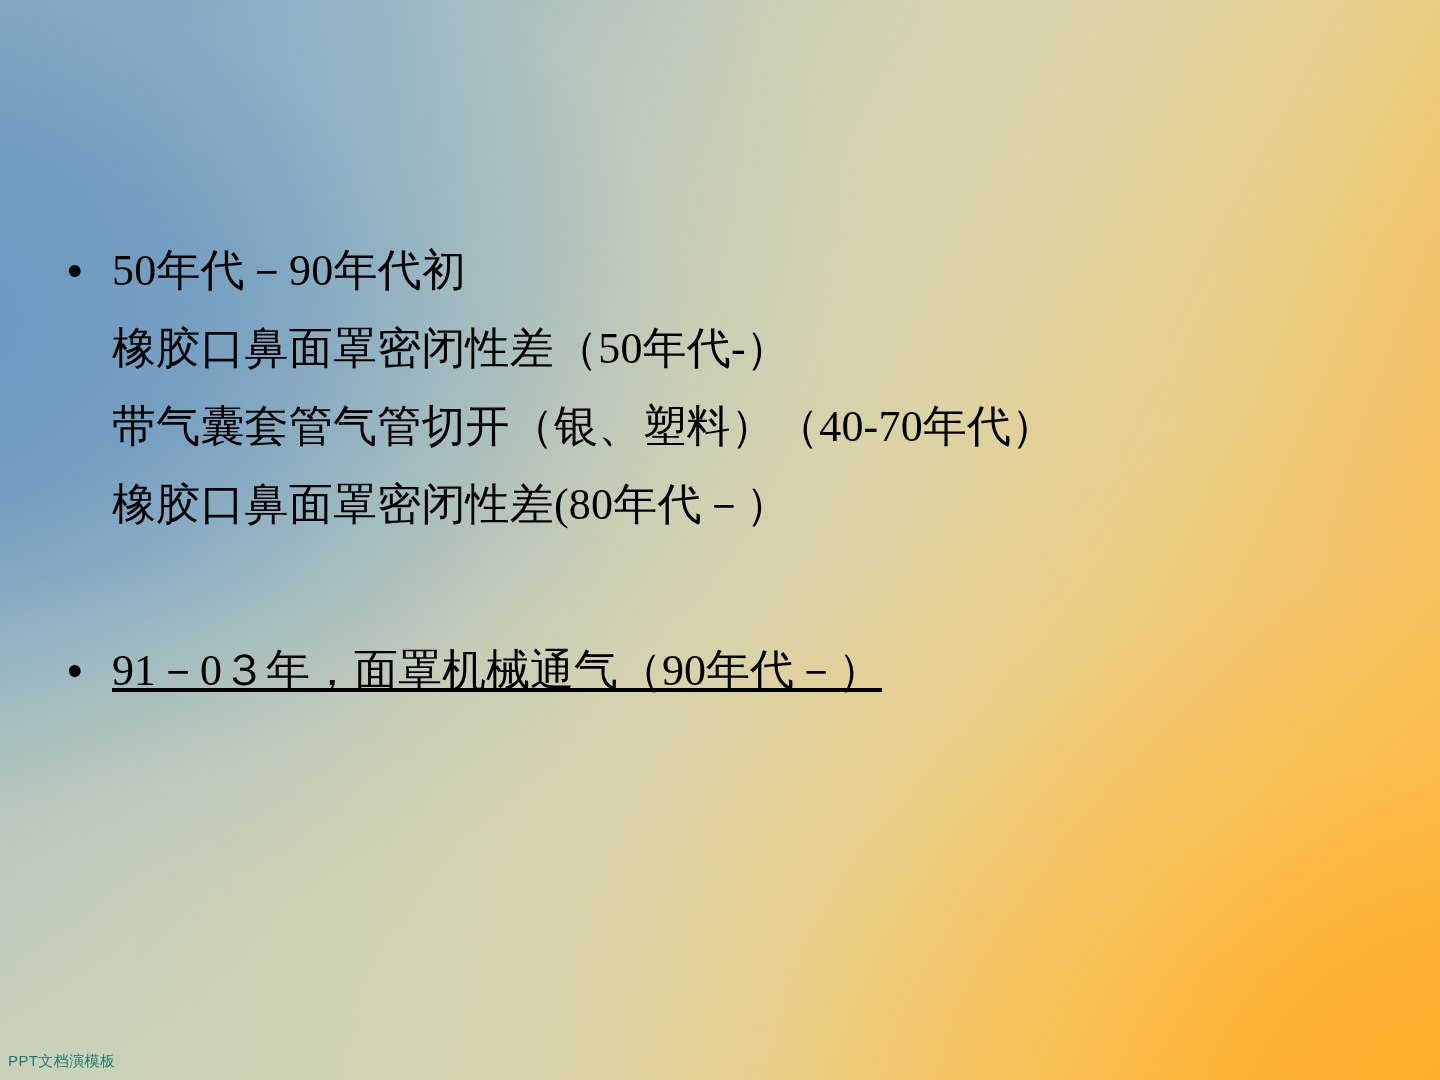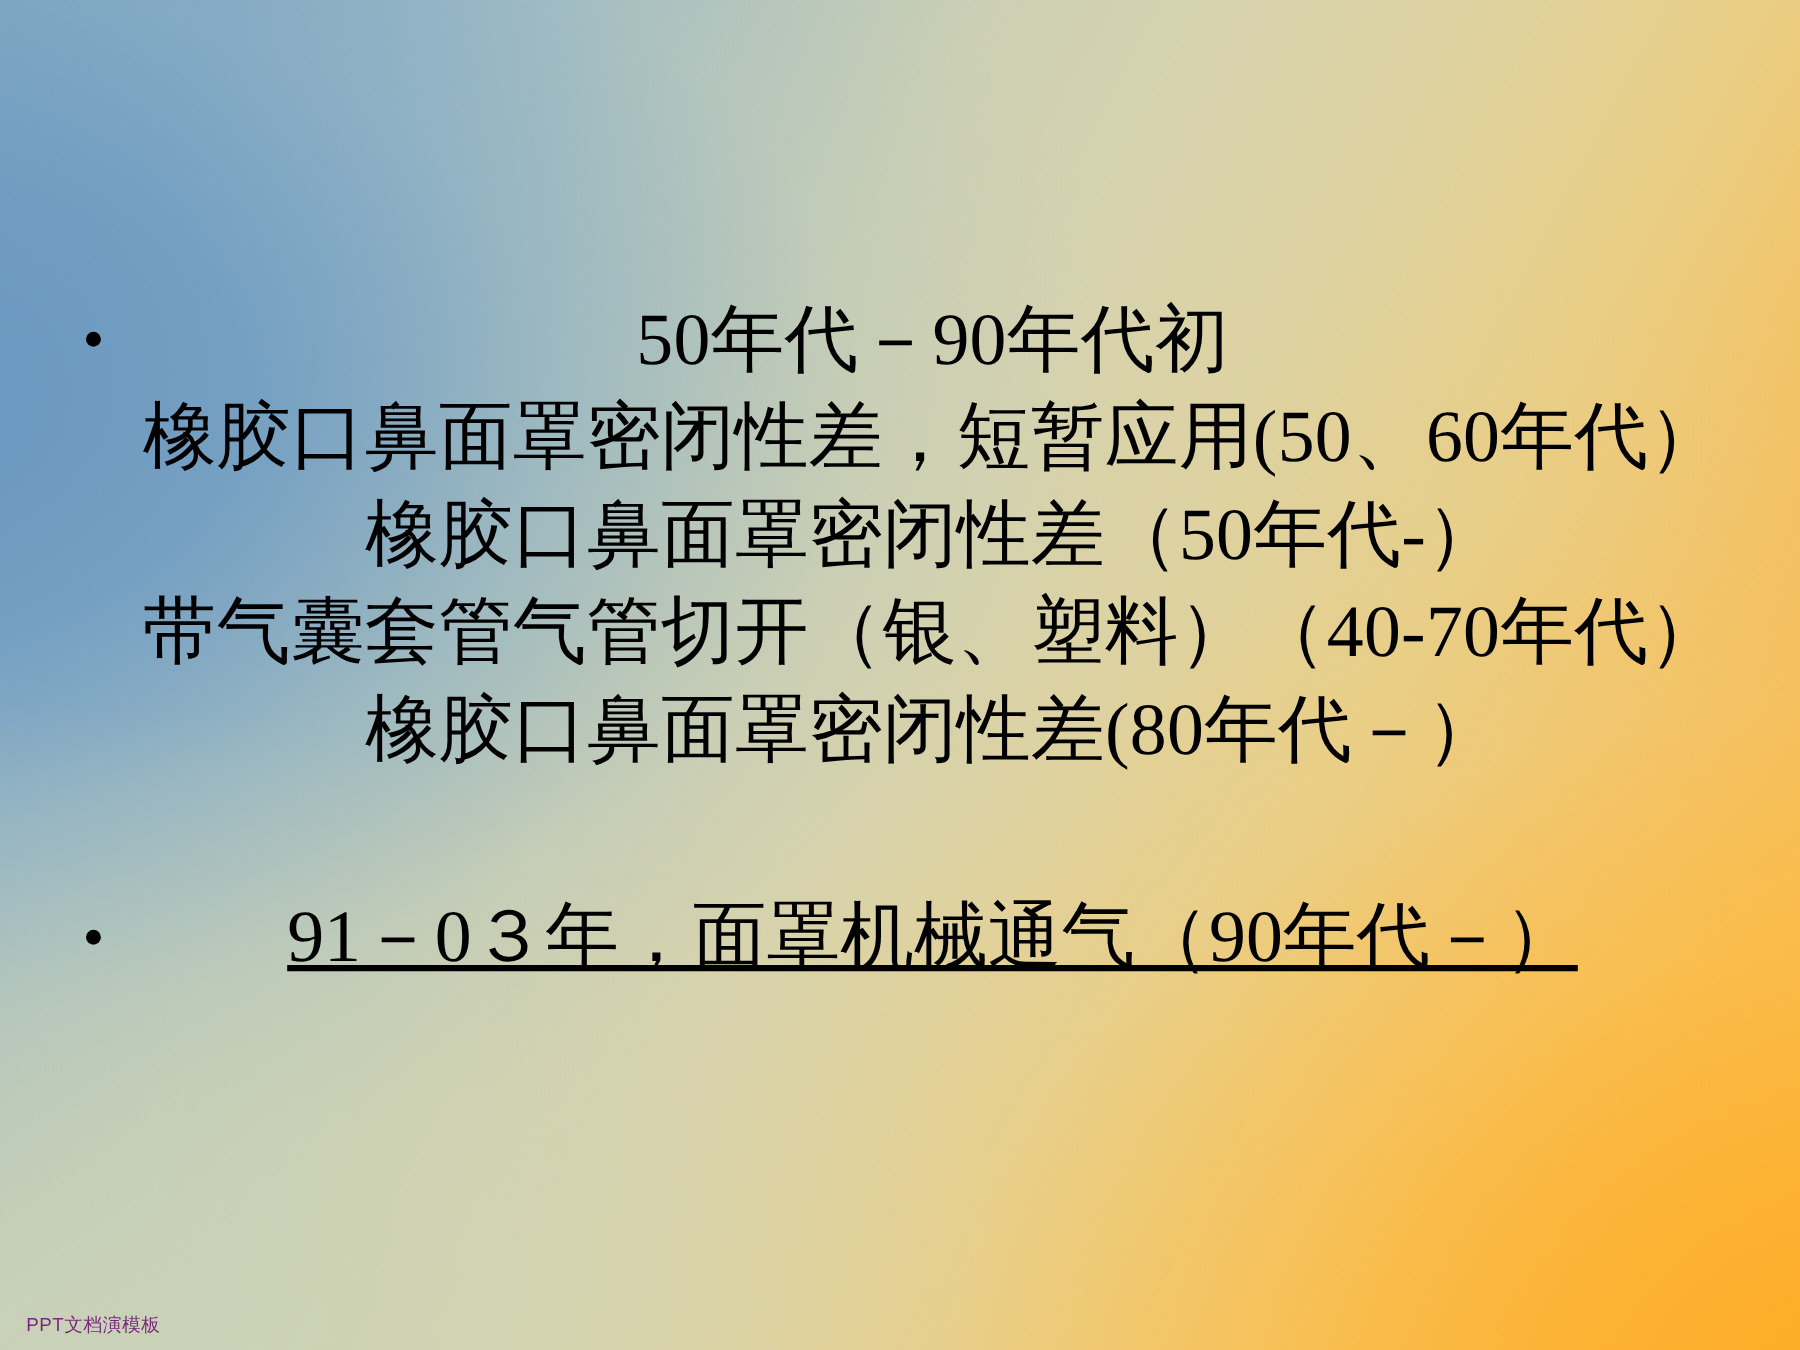--- a/index.html
+++ b/index.html
@@ -94,62 +94,60 @@
     text-align: left;
     padding-left: 6px;
     color: #000000;
     font-family: "Liberation Serif", "DejaVu Serif", serif;
   }
   .bullet-lines {
     flex: 1 1 auto;
     min-width: 0;
   }
   .line {
-    font-size: 59px;
+    font-size: 44px;
     line-height: 78px;
     white-space: nowrap;
     letter-spacing: 0.2px;
     color: #000000;
-    text-align: center;
   }
   .line.tight {
     letter-spacing: 0;
     text-decoration: underline;
   }
 
   
   #footer {
     position: absolute;
-    left: 21px;
+    left: 8px;
     bottom: 9px;
     font-family: "Liberation Sans", "DejaVu Sans", sans-serif;
     font-size: 15px;
     line-height: 20px;
-    color: #701a75;
+    color: #0f766e;
     opacity: 0.92;
     letter-spacing: 0.4px;
   }
 </style>
 </head>
 <body>
 
 <div id="slide">
 
   <div class="bg-layer" id="bg-base"></div>
   <div class="bg-layer" id="bg-blue-wash"></div>
   <div class="bg-layer" id="bg-amber-wash"></div>
   <div class="bg-layer" id="bg-sage-wash"></div>
 
   <div id="content">
 
     <div class="bullet-block">
       <div class="bullet-marker">•</div>
       <div class="bullet-lines">
         <div class="line">50年代－90年代初</div>
-        <div class="line">橡胶口鼻面罩密闭性差，短暂应用(50、60年代）</div>
         <div class="line">橡胶口鼻面罩密闭性差（50年代-）</div>
         <div class="line">带气囊套管气管切开（银、塑料）（40-70年代）</div>
         <div class="line">橡胶口鼻面罩密闭性差(80年代－）</div>
       </div>
     </div>
 
     <div class="bullet-block">
       <div class="bullet-marker">•</div>
       <div class="bullet-lines">
         <div class="line tight">91－0３年，面罩机械通气（90年代－）</div>

